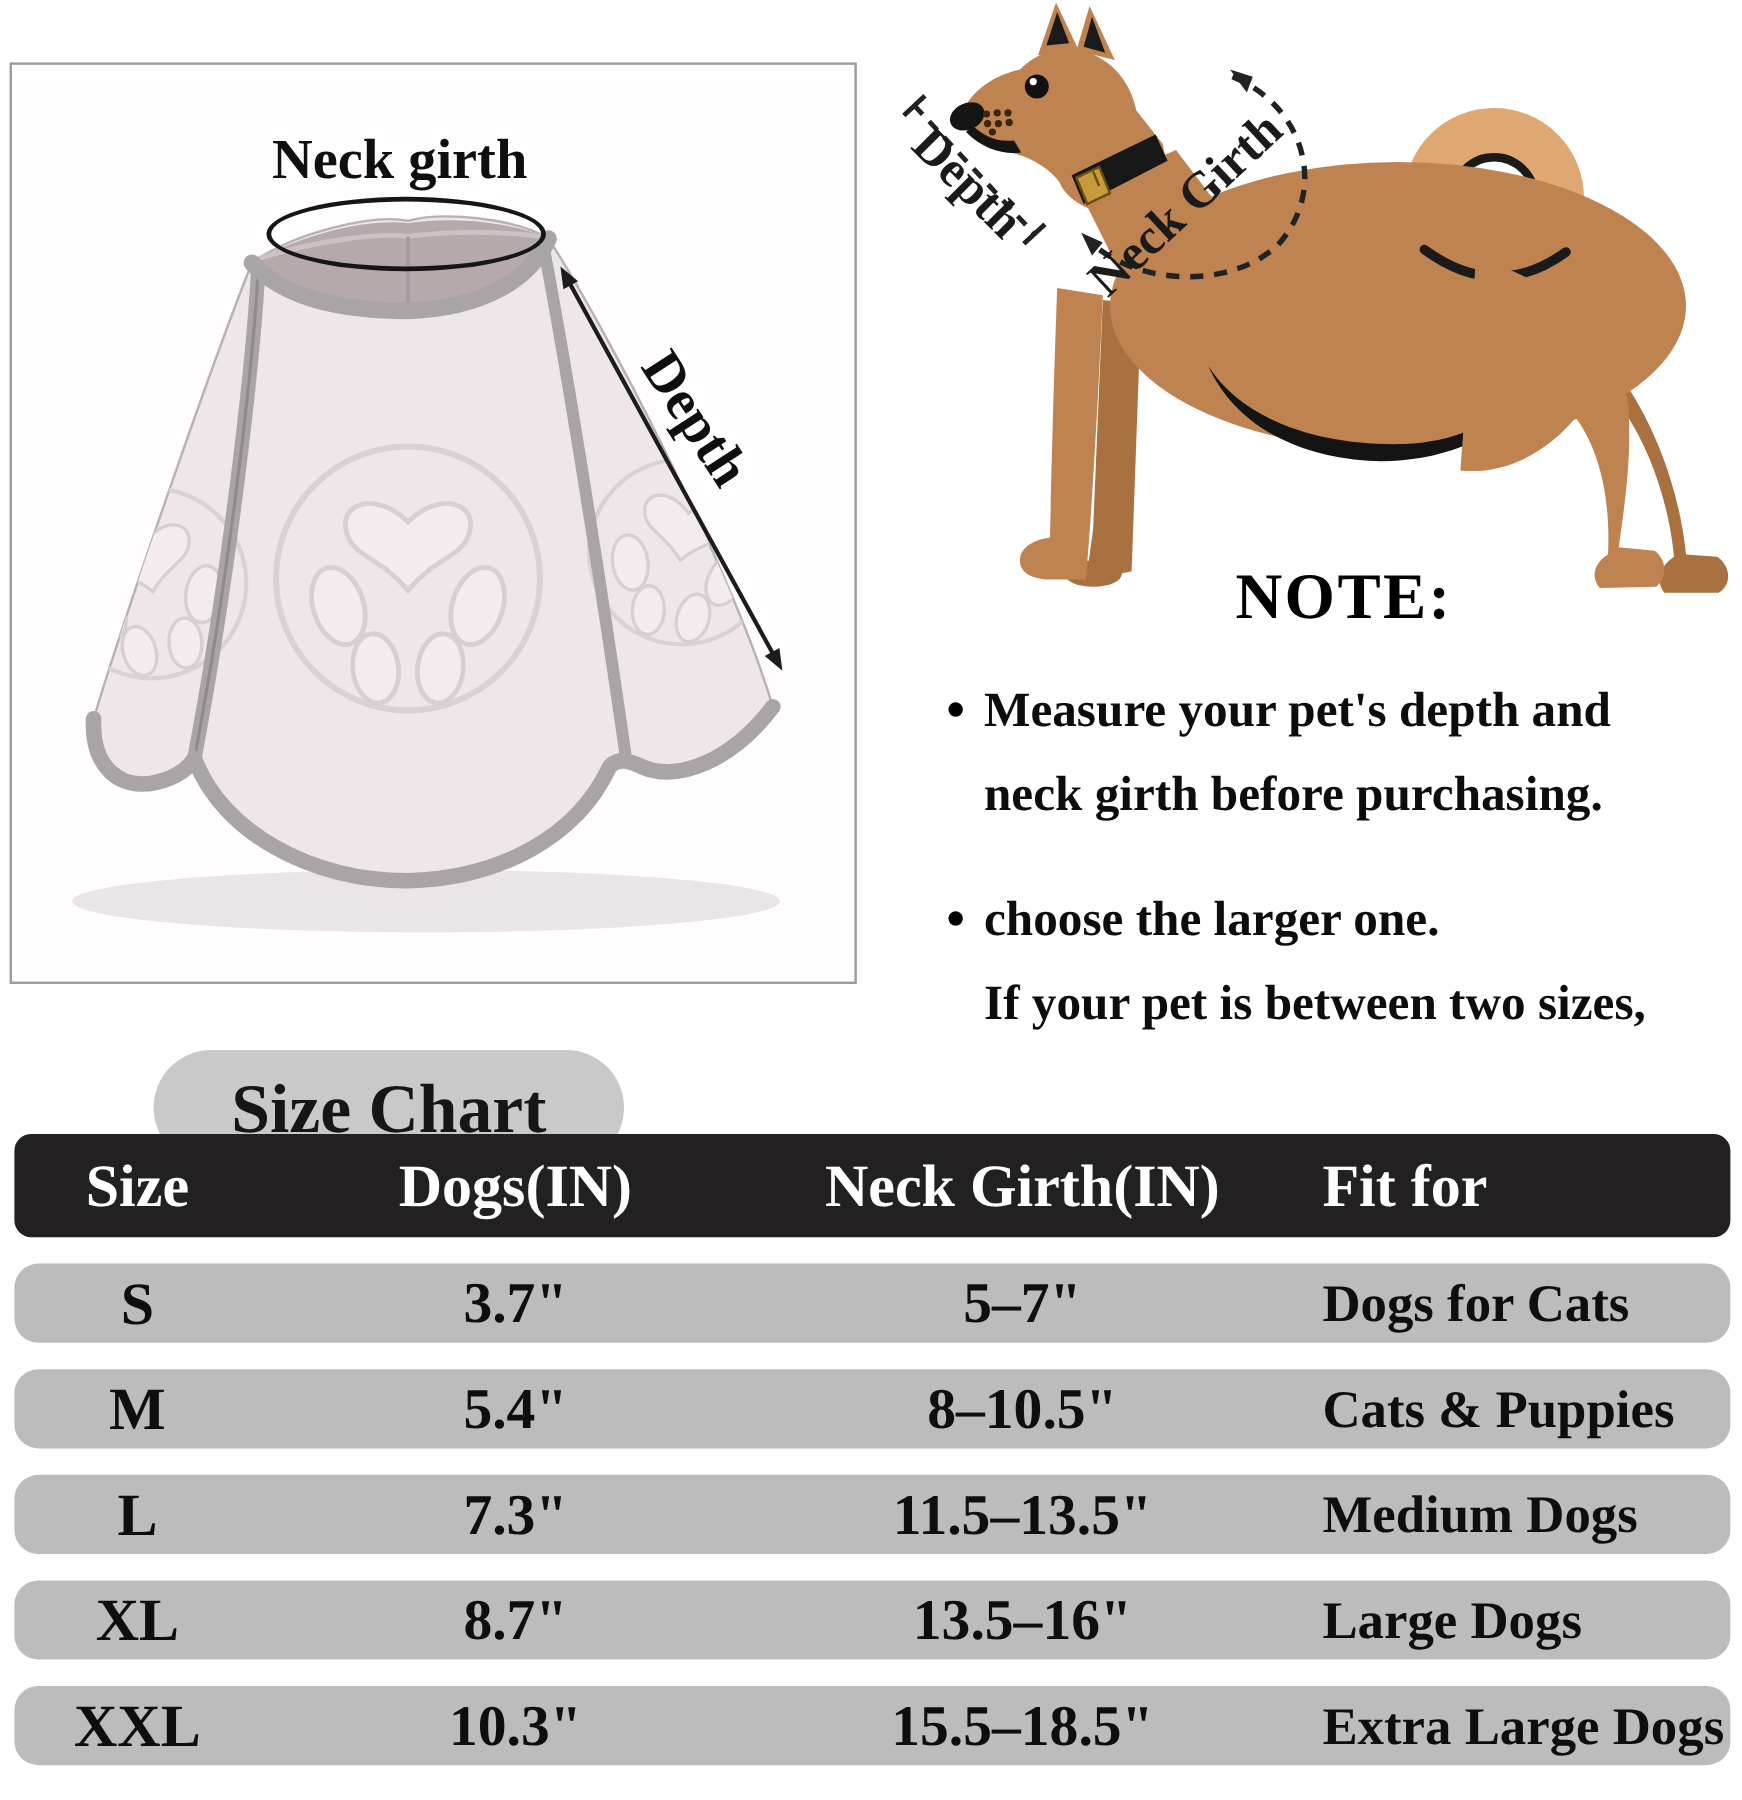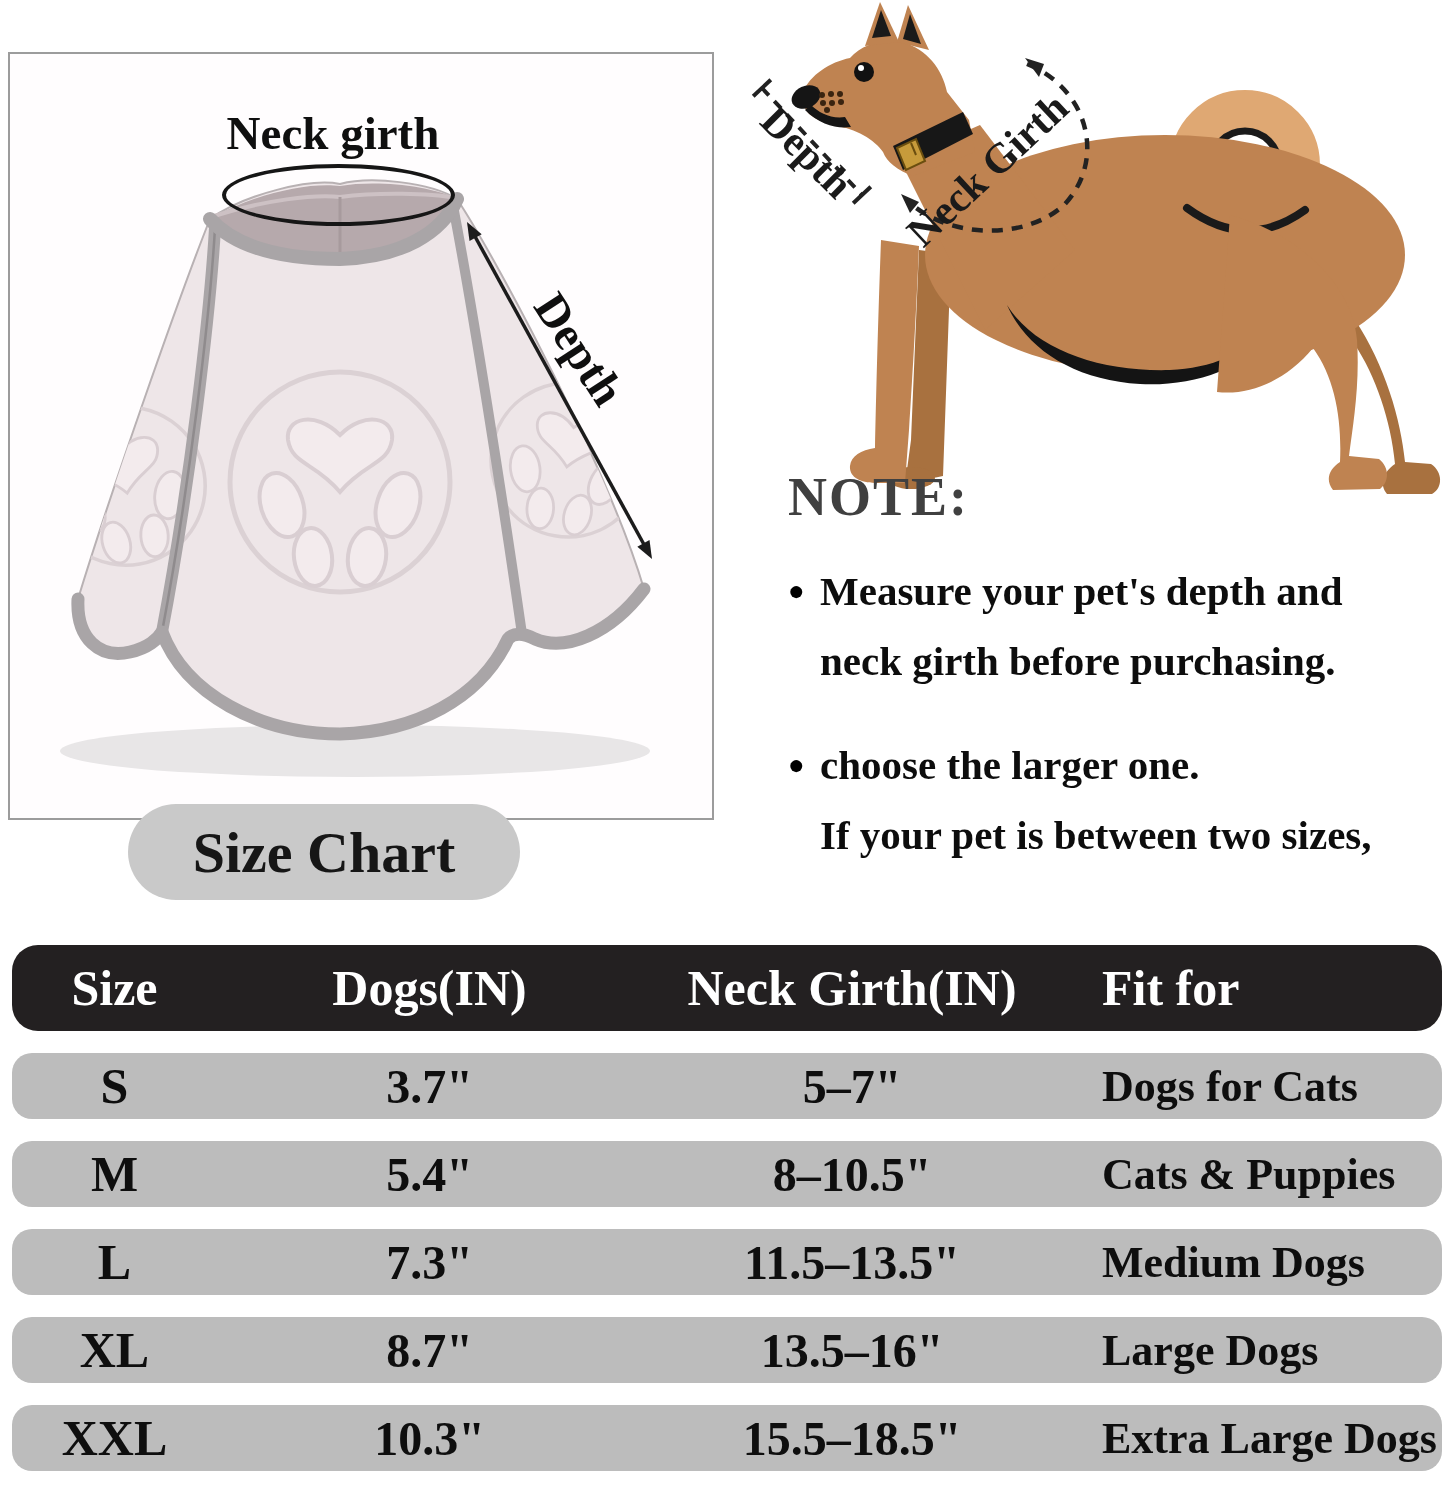--- a/index.html
+++ b/index.html
@@ -26,42 +26,42 @@
   .cone-depth-label {
     position:absolute; left:508px; top:268px; font-size:47px; font-weight:bold;
     color:#0f0f0f; transform:rotate(57deg); transform-origin:center; white-space:nowrap;
   }
 
   
   .dog-wrap { position:absolute; left:735px; top:0; width:717px; height:508px; }
 
   
   .note { position:absolute; left:788px; top:466px; width:664px; }
-  .note-heading { font-size:54px; font-weight:bold; letter-spacing:2px; margin:0 0 28px 0; color:#404040; }
+  .note-heading { font-size:54px; font-weight:bold; letter-spacing:2px; margin:0 0 28px 0; color:#000000;text-align:center; }
   .bullet { display:flex; margin-bottom:34px; }
   .bullet .dot { flex:none; width:32px; font-size:28px; line-height:70px; color:#000; }
   .bullet-text { font-size:41px; font-weight:bold; line-height:70px; color:#0d0d0d; }
   .bullet-text span { display:block; white-space:nowrap; }
 
   
   .pill {
-    position:absolute; left:128px; top:804px; width:392px; height:96px;
+    position:absolute; left:128px; top:875px; width:392px; height:96px;
     background:#c9c9c9; border-radius:48px;
     display:flex; align-items:center; justify-content:center;
   }
   .pill-text { font-size:58px; font-weight:bold; color:#161616; }
 
   
   .size-table { position:absolute; left:12px; top:945px; width:1430px; }
   .thead, .trow {
     display:grid; grid-template-columns:205px 425px 420px 1fr; align-items:center;
     box-sizing:border-box;
   }
   .thead {
-    height:86px; background:#232021; border-radius:26px; color:#ffffff;
+    height:86px; background:#232021; border-radius:14px; color:#ffffff;
   }
   .trow {
     height:66px; background:#bcbcbc; border-radius:20px; margin-top:22px; color:#0e0e0e;
   }
   .c1,.c2,.c3 { text-align:center; }
   .c4 { padding-left:40px; }
   .thead > div { font-size:50px; font-weight:bold; }
   .trow .c1 { font-size:50px; font-weight:bold; }
   .trow .c2, .trow .c3 { font-size:48px; font-weight:bold; }
   .trow .c4 { font-size:44px; font-weight:bold; }

